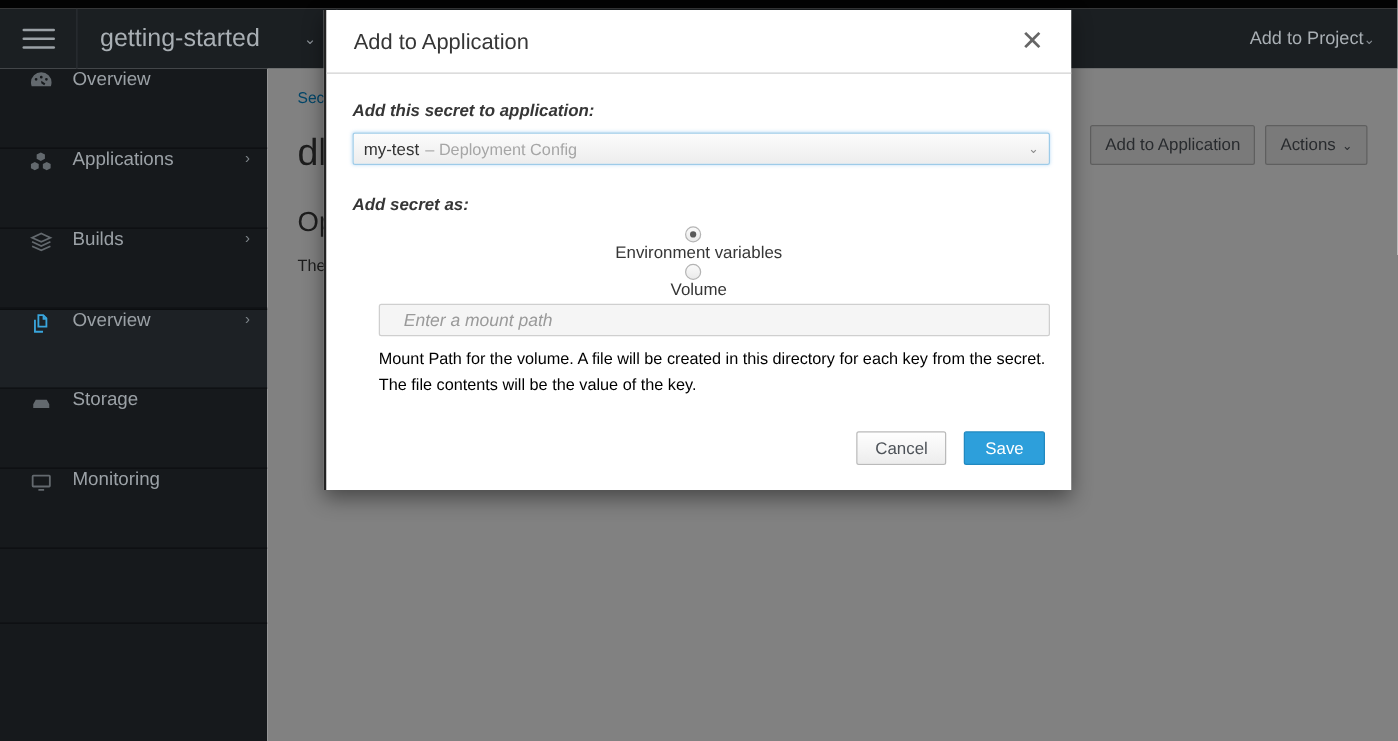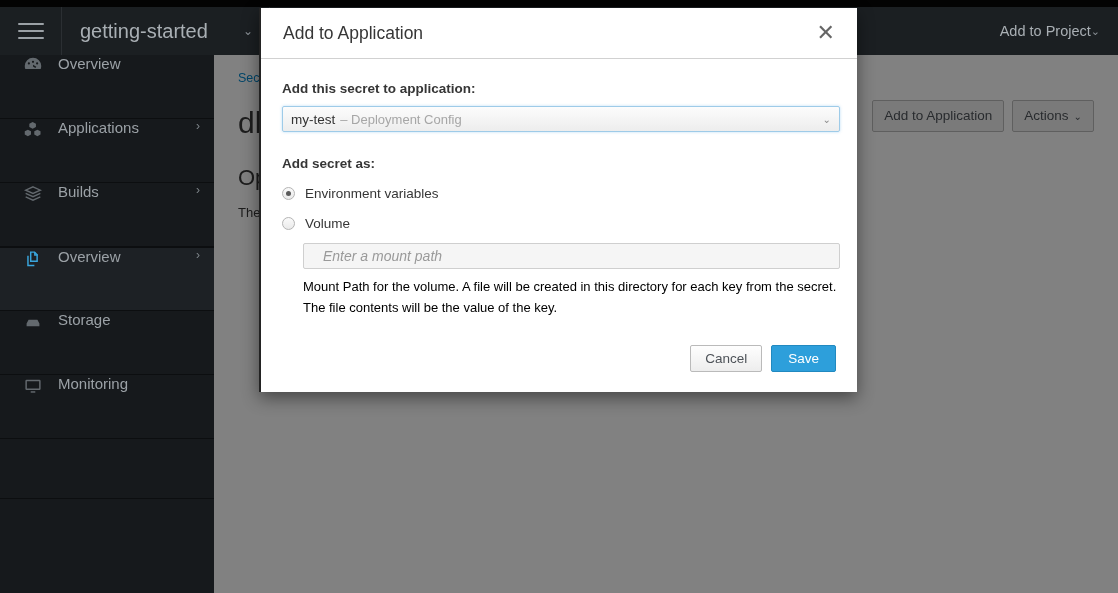--- a/index.html
+++ b/index.html
@@ -194,20 +194,21 @@
     padding: 2px 4px;
     font-family: "Liberation Sans", sans-serif;
   }
   .modal-body { padding: 22px 21px 12px 21px; }
 
   .field-label {
     font-size: 13.5px;
     font-weight: bold;
     color: #363636;
     margin: 0 0 10px 0;
+    font-style: italic;
   }
   .field-label.second { margin-top: 24px; }
 
   .select-wrap {
     position: relative;
     width: 558px;
     height: 26px;
     border: 1px solid #9ecbe8;
     border-radius: 2px;
     background: linear-gradient(#fcfcfc, #ededed);
@@ -228,20 +229,21 @@
     font-size: 10px;
     color: #8a8a8a;
   }
 
   .radio-row {
     display: flex;
     align-items: center;
     margin-top: 6px;
     cursor: pointer;
     height: 24px;
+    flex-direction: column;
   }
   .radio-circle {
     width: 13px; height: 13px;
     border-radius: 50%;
     border: 1px solid #b4b4b4;
     background: linear-gradient(#fafafa, #eaeaea);
     margin-right: 10px;
     position: relative;
     flex: 0 0 13px;
   }
@@ -273,21 +275,21 @@
     font-size: 13px;
     color: #000000;
     line-height: 1.6;
     width: 537px;
   }
 
   .modal-footer {
     padding: 14px 21px 20px 11px;
     display: flex;
     justify-content: flex-end;
-    gap: 9px;
+    gap: 14px;
   }
   .btn-cancel {
     background: linear-gradient(#fefefe, #ededed);
     border: 1px solid #bababa;
     border-radius: 2px;
     padding: 5px 14px;
     font-size: 13.5px;
     color: #4d5258;
     cursor: pointer;
     font-family: "Liberation Sans", sans-serif;

